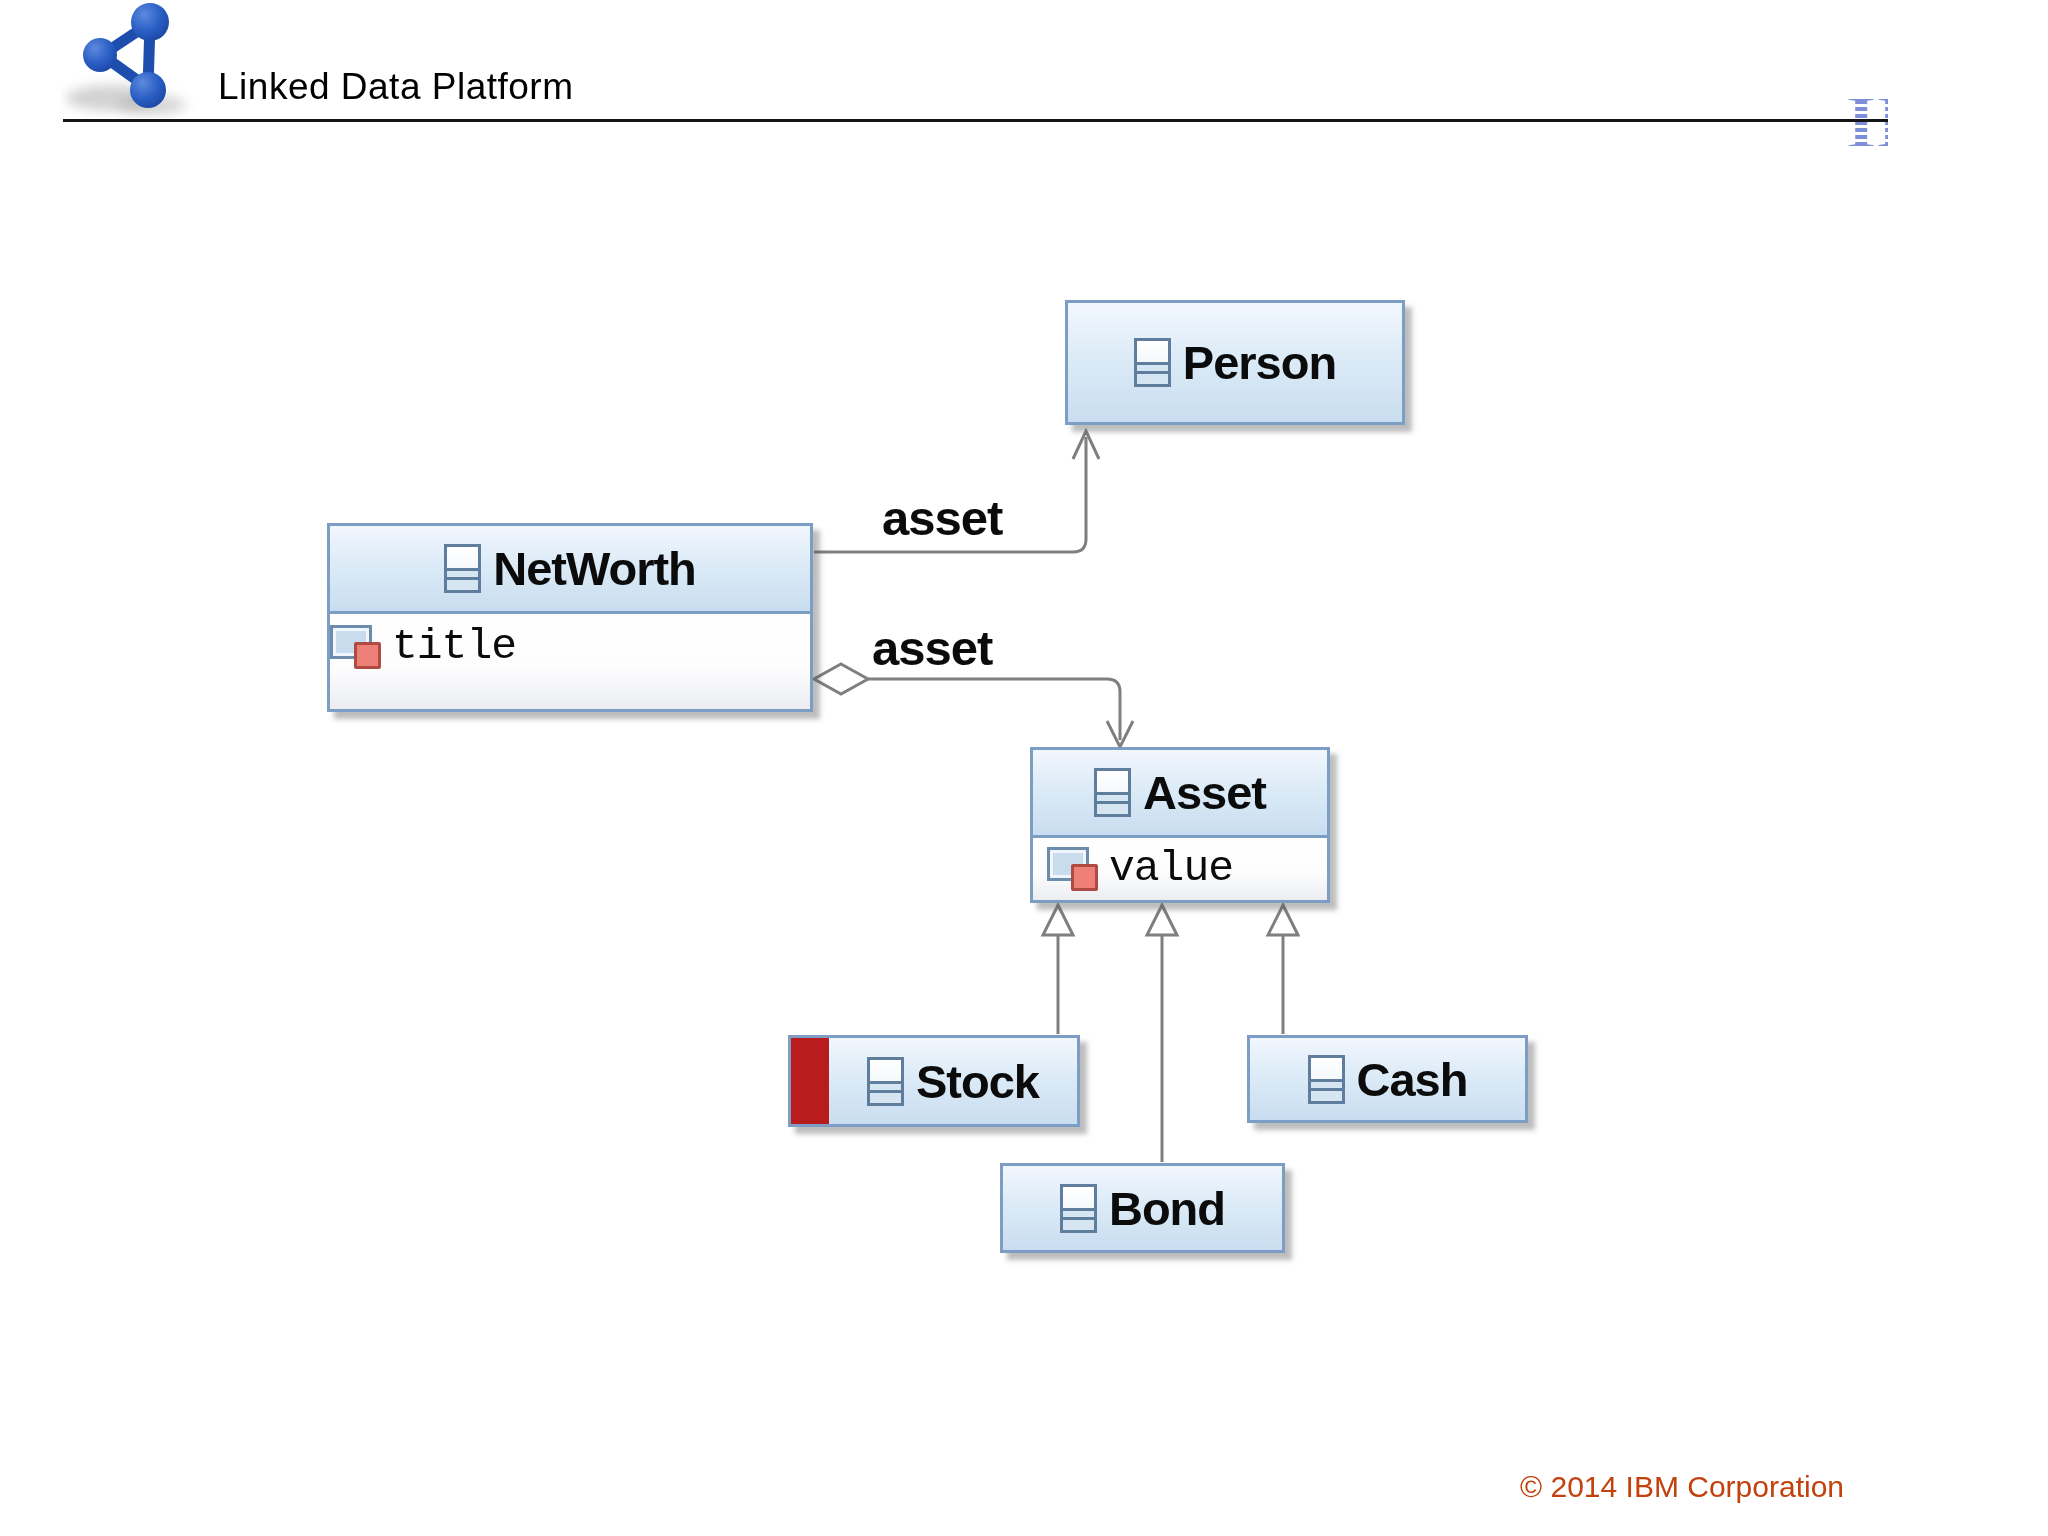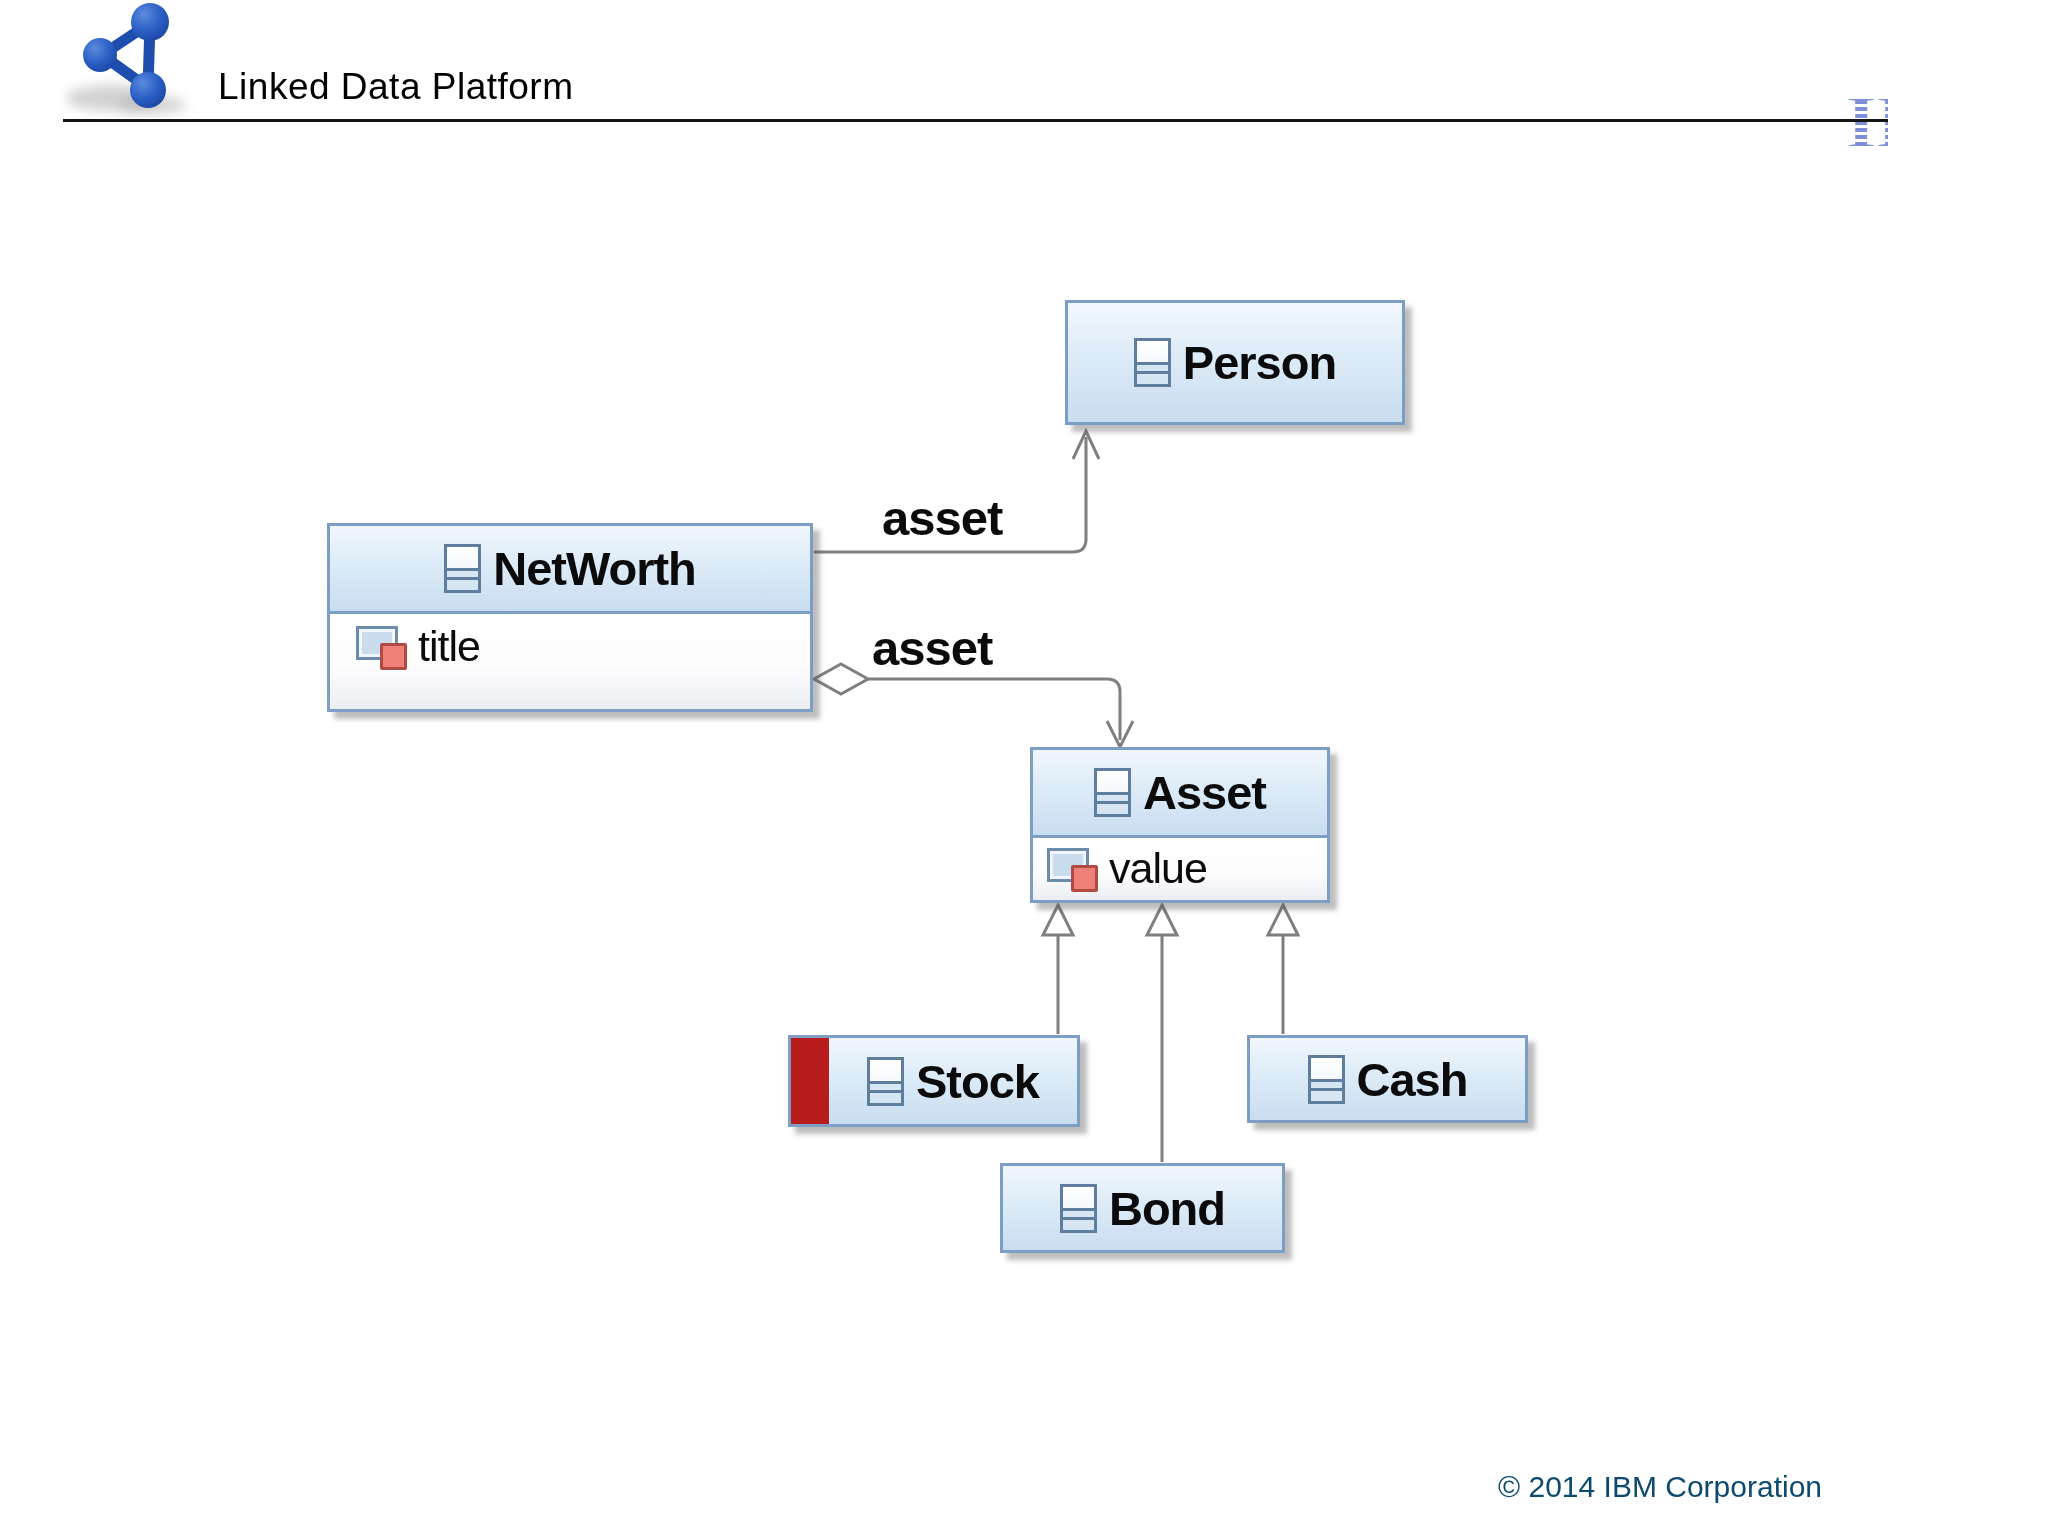--- a/index.html
+++ b/index.html
@@ -47,23 +47,23 @@
   
   .slide-title {
     position: absolute;
     left: 62px; top: 138px;
     font-size: 63px;
     color: #1787c4;
     letter-spacing: 0px;
   }
   .slide-footer {
     position: absolute;
-    right: 66px; top: 1470px;
+    right: 44px; top: 1470px;
     font-size: 30px;
-    color: #0c4a6e;
+    color: #c2410c;
   }
 
   
   .uml-box {
     position: absolute;
     border: 3px solid #7d9ec4;
     box-shadow: 7px 7px 5px rgba(90,90,90,0.40);
     background: #b91c1c;
     z-index: 2;
     display: flex;
@@ -83,23 +83,24 @@
     color: #0b0b0b;
     letter-spacing: -1px;
   }
   .uml-attrs {
     flex: 1;
     border-top: 3px solid #7d9ec4;
     background: linear-gradient(180deg, #ffffff 0%, #fdfdfe 55%, #ebedf1 100%);
   }
   .uml-attr-row {
     display: flex;
-    align-items: flex-end;
+    align-items: flex-start;
     gap: 12px;
-    padding: 8px 0 0 26px;
+    padding: 8px 0 0 0;
+    font-family: Liberation Mono, monospace;
   }
   .uml-attr-row.centered { padding-top: 6px; }
   .attr-name {
     font-size: 43px;
     color: #0b0b0b;
     letter-spacing: -1px;
   }
 
   
   .cicon {

